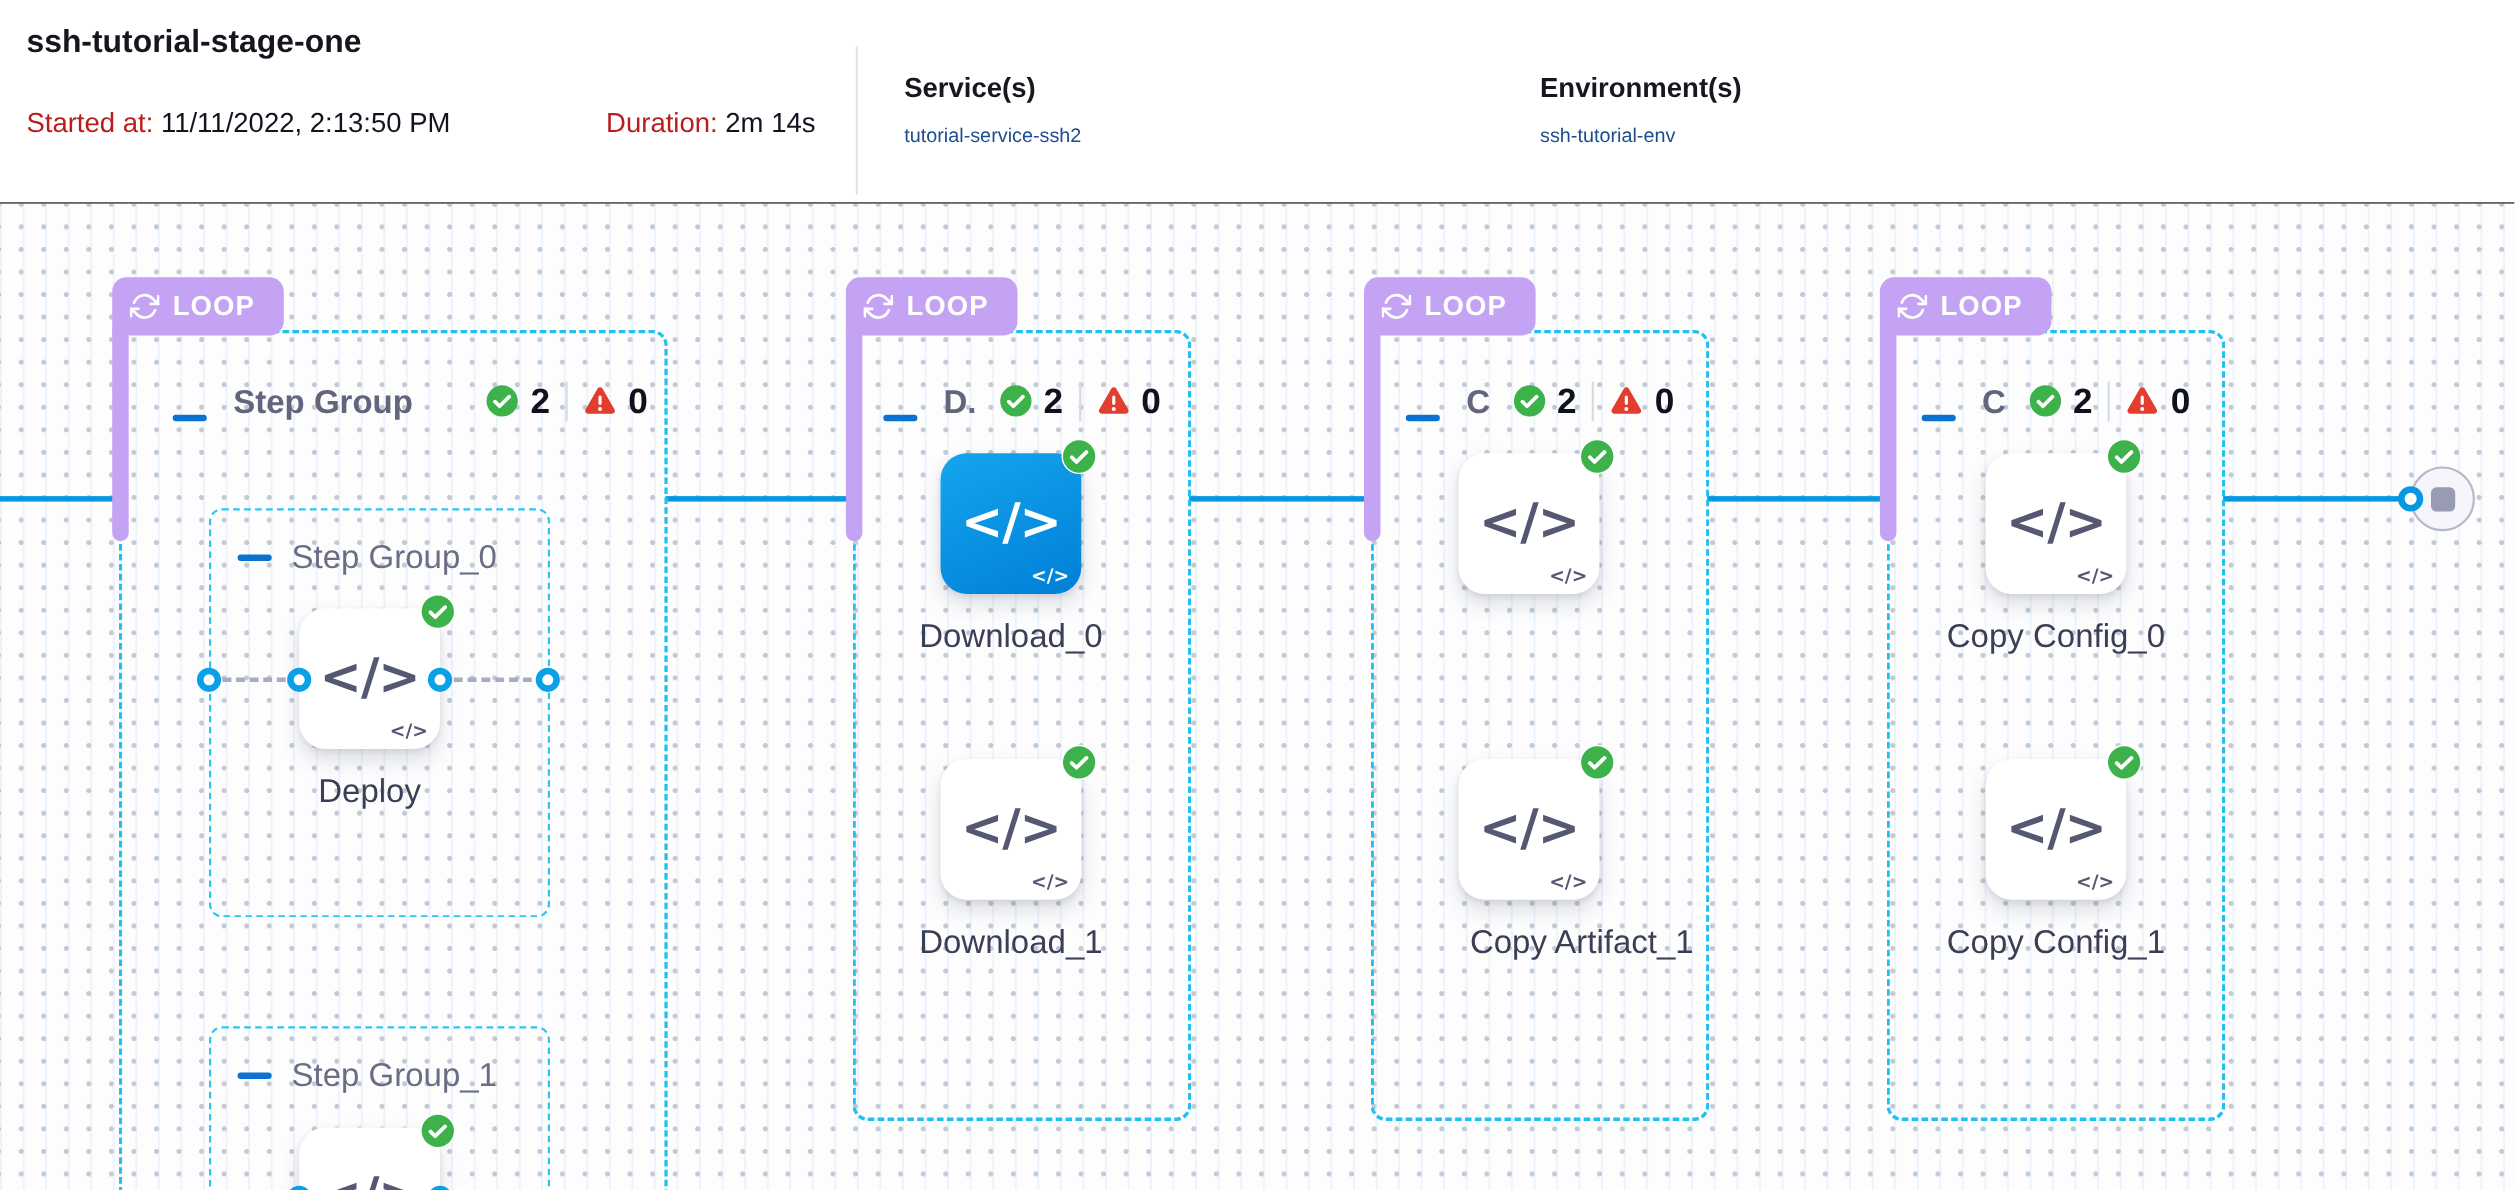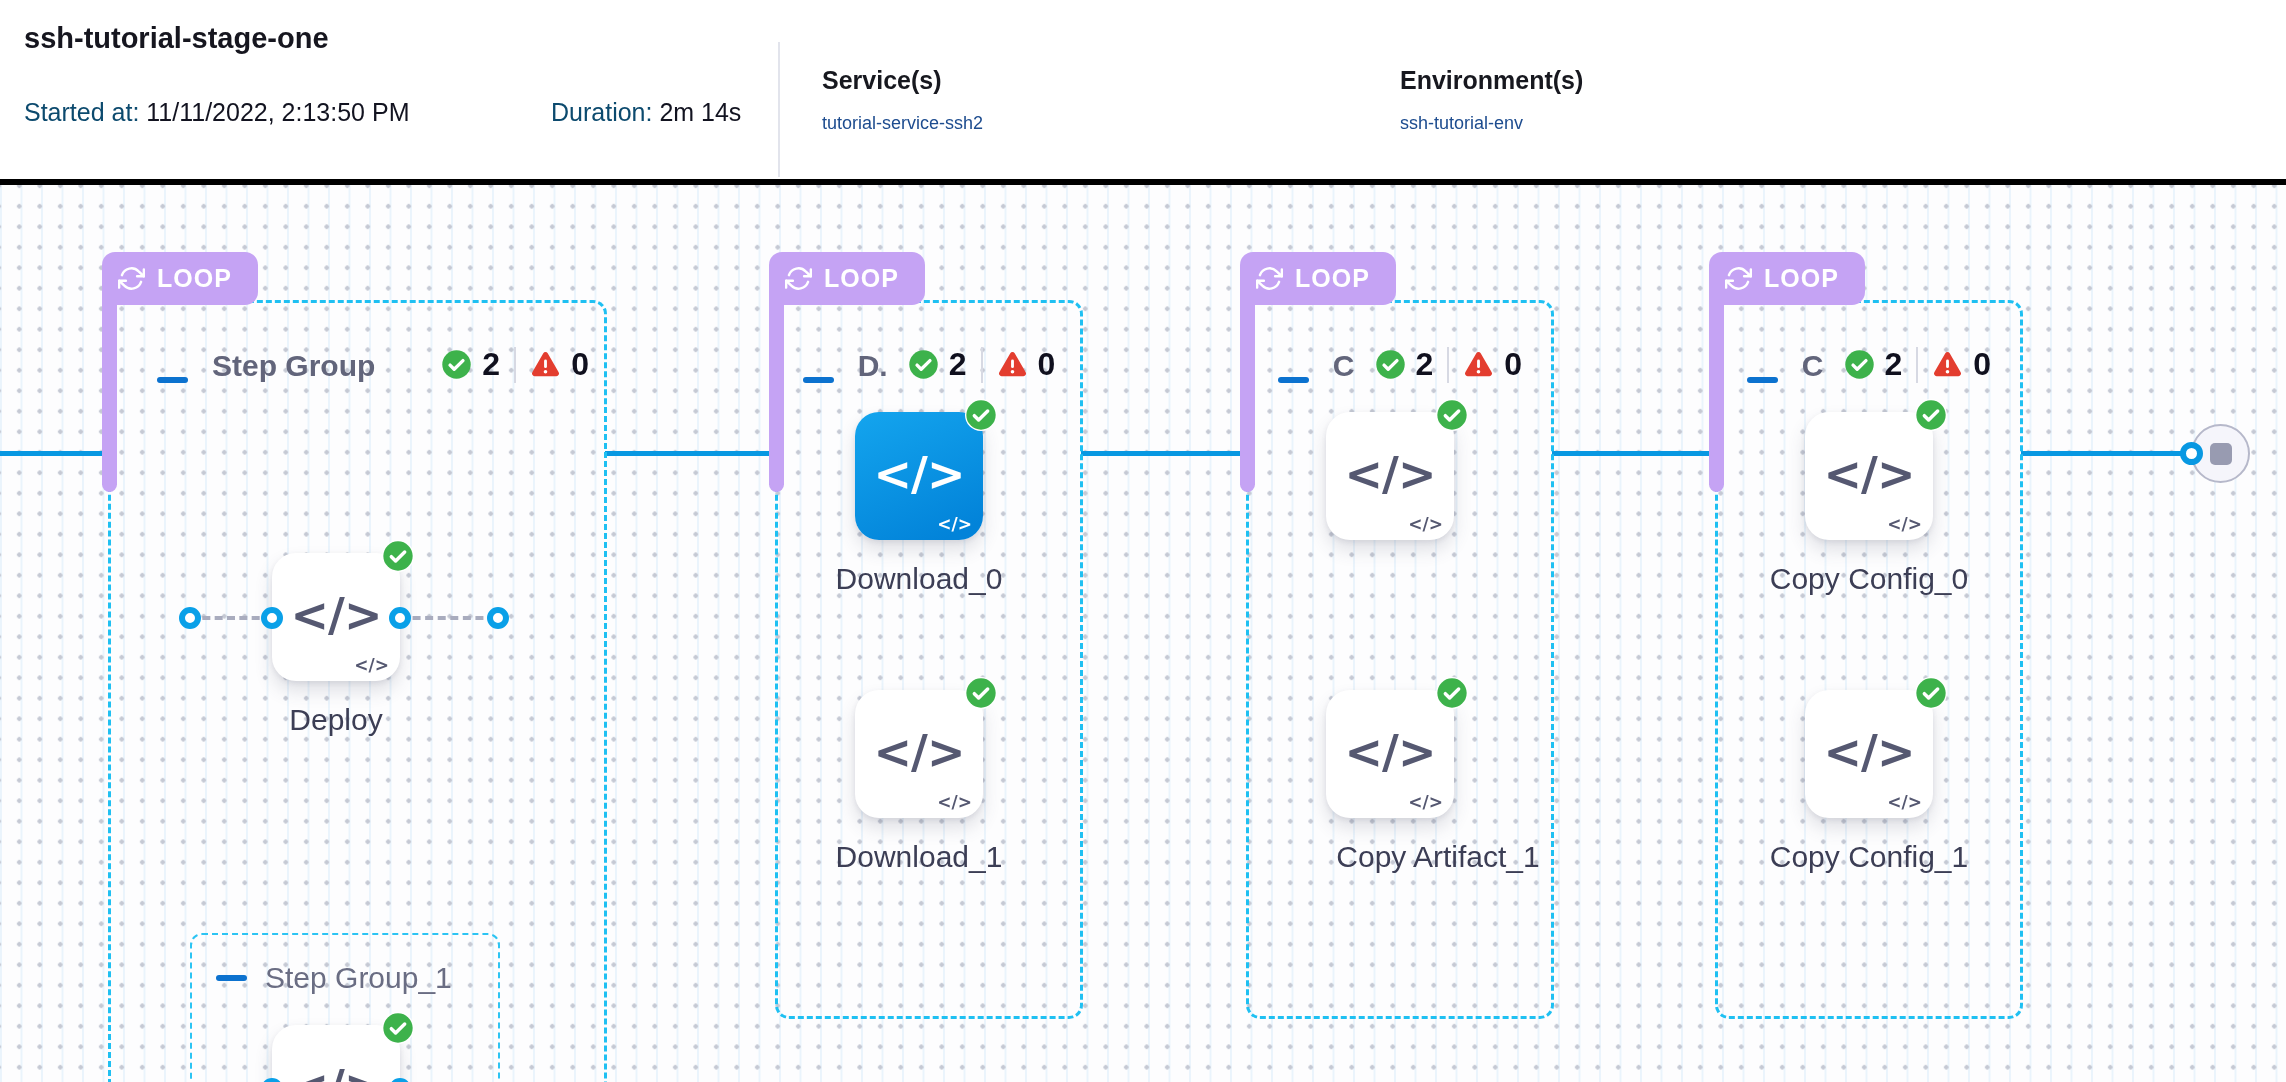--- a/index.html
+++ b/index.html
@@ -1,24 +1,24 @@
 <!DOCTYPE html>
 <html><head>
 <meta charset="utf-8">
 <style>
   * { margin:0; padding:0; box-sizing:border-box; }
   html,body { width:2286px; height:1082px; overflow:hidden; background:#fff;
     font-family:"Liberation Sans","DejaVu Sans",sans-serif; }
 
   
   .hdr { position:relative; width:100%; height:185px; background:#fff;
-         border-bottom:6px solid #000000; z-index:5; }
+         border-bottom:1px solid #000000; z-index:5; }
   .hdr-title { position:absolute; left:24px; top:22px; font-size:29px; font-weight:700; color:#16161f; }
   .meta { position:absolute; top:98px; font-size:25px; color:#121320; }
-  .meta .mlab { color:#0c4a6e; }
+  .meta .mlab { color:#b91c1c; }
   .meta-start { left:24px; }
   .meta-dur { left:551px; }
   .vdiv-hdr { position:absolute; left:778px; top:42px; width:2px; height:135px; background:#e2e4ec; }
   .col-blk { position:absolute; top:66px; }
   .col-blk .clab { font-size:25px; font-weight:700; color:#17181f; }
   .col-blk .clink { display:block; margin-top:18px; font-size:18px; color:#1d4c8f; text-decoration:none; cursor:pointer; }
   .col-svc { left:822px; } .col-env { left:1400px; }
 
   
   .canvas { position:relative; width:2286px; height:897px; overflow:hidden;
@@ -139,20 +139,26 @@
               <path d="M10.3 3.3 1.8 18a2 2 0 0 0 1.73 3h16.94a2 2 0 0 0 1.73-3L13.7 3.3a2 2 0 0 0-3.4 0z" fill="#e33d2f"></path>
               <rect x="10.9" y="8.2" width="2.2" height="6.6" rx="1.1" fill="#fff"></rect>
               <circle cx="12" cy="17.6" r="1.4" fill="#fff"></circle>
             </svg>
           </span>
         <span class="cnt">0</span>
       </span>
     </div>
   </div>
 
+  <div class="igroup" style="left:190px;top:277px;width:310px;height:372px">
+    <div class="ihead">
+      <span class="minus"></span>
+      <span class="ilabel">Step Group_0</span>
+    </div>
+  </div>
   <div class="dash" style="left:190px;top:431px;width:82px"></div>
   <div class="dash" style="left:400px;top:431px;width:96px"></div>
   <div class="dot" style="left:179px;top:422px"></div>
   <div class="dot" style="left:261px;top:422px"></div>
   <div class="dot" style="left:389px;top:422px"></div>
   <div class="dot" style="left:487px;top:422px"></div>
 
   <div class="card" style="left:272px;top:368px">
     <span class="code">&lt;/&gt;</span>
     <span class="code-mini">&lt;/&gt;</span>

